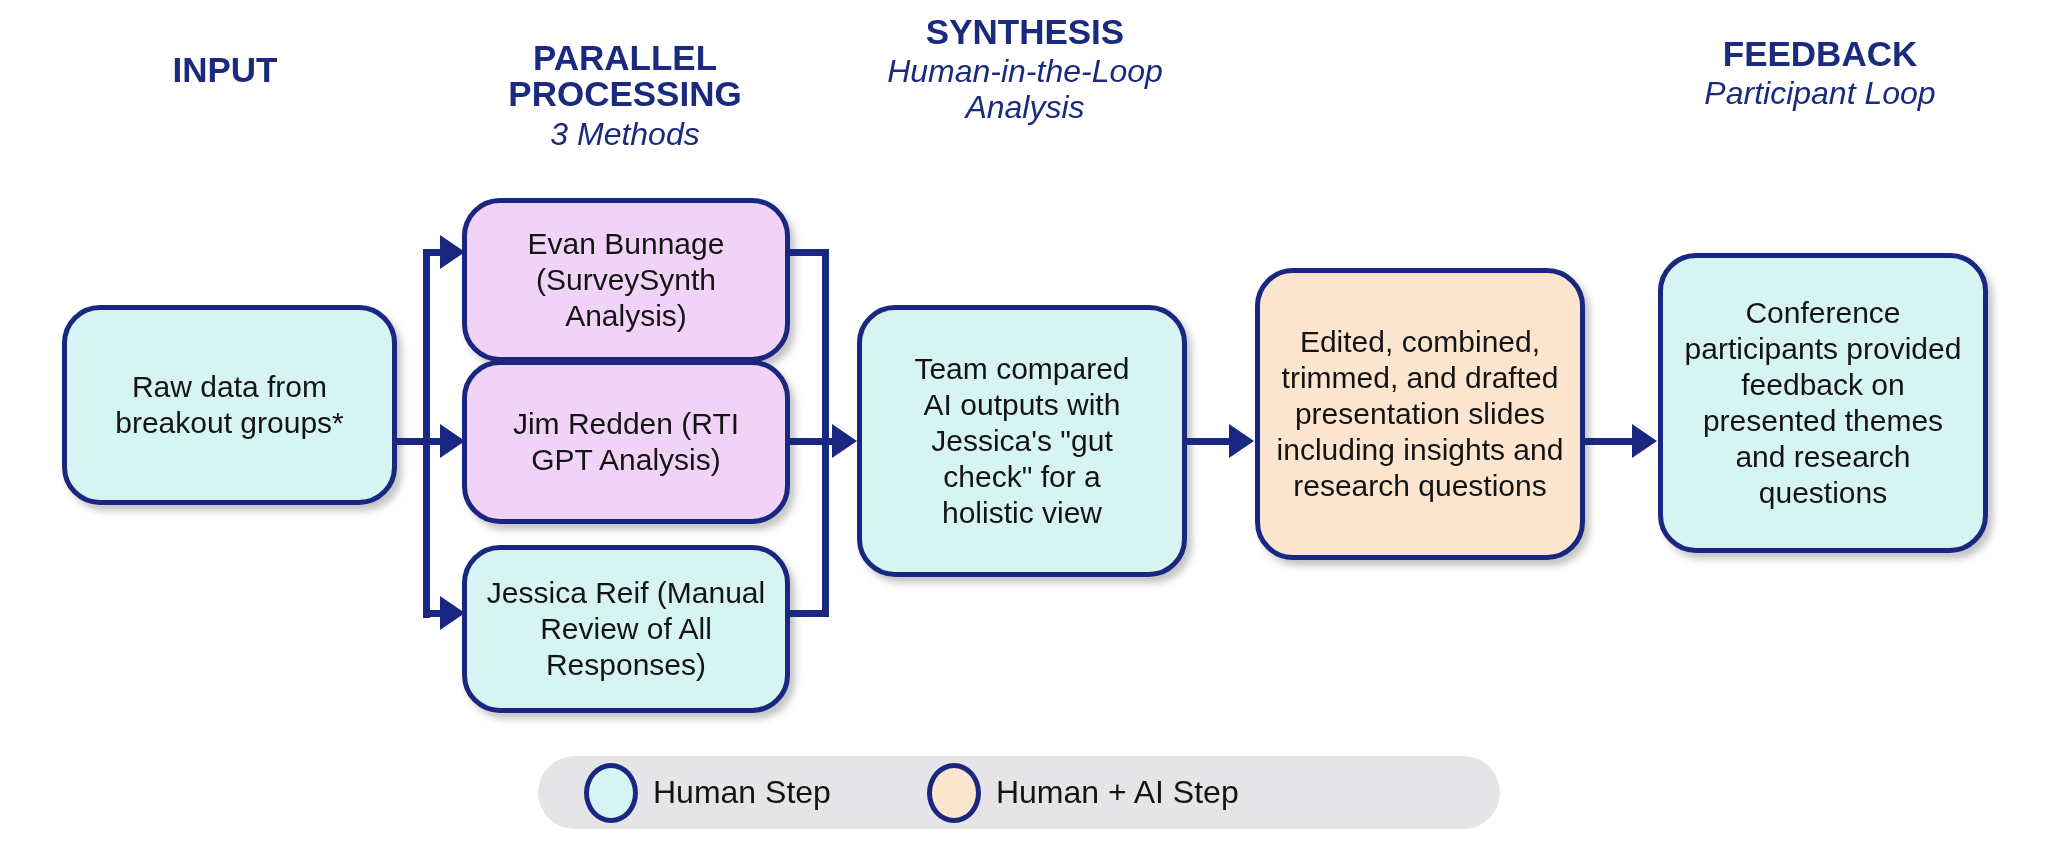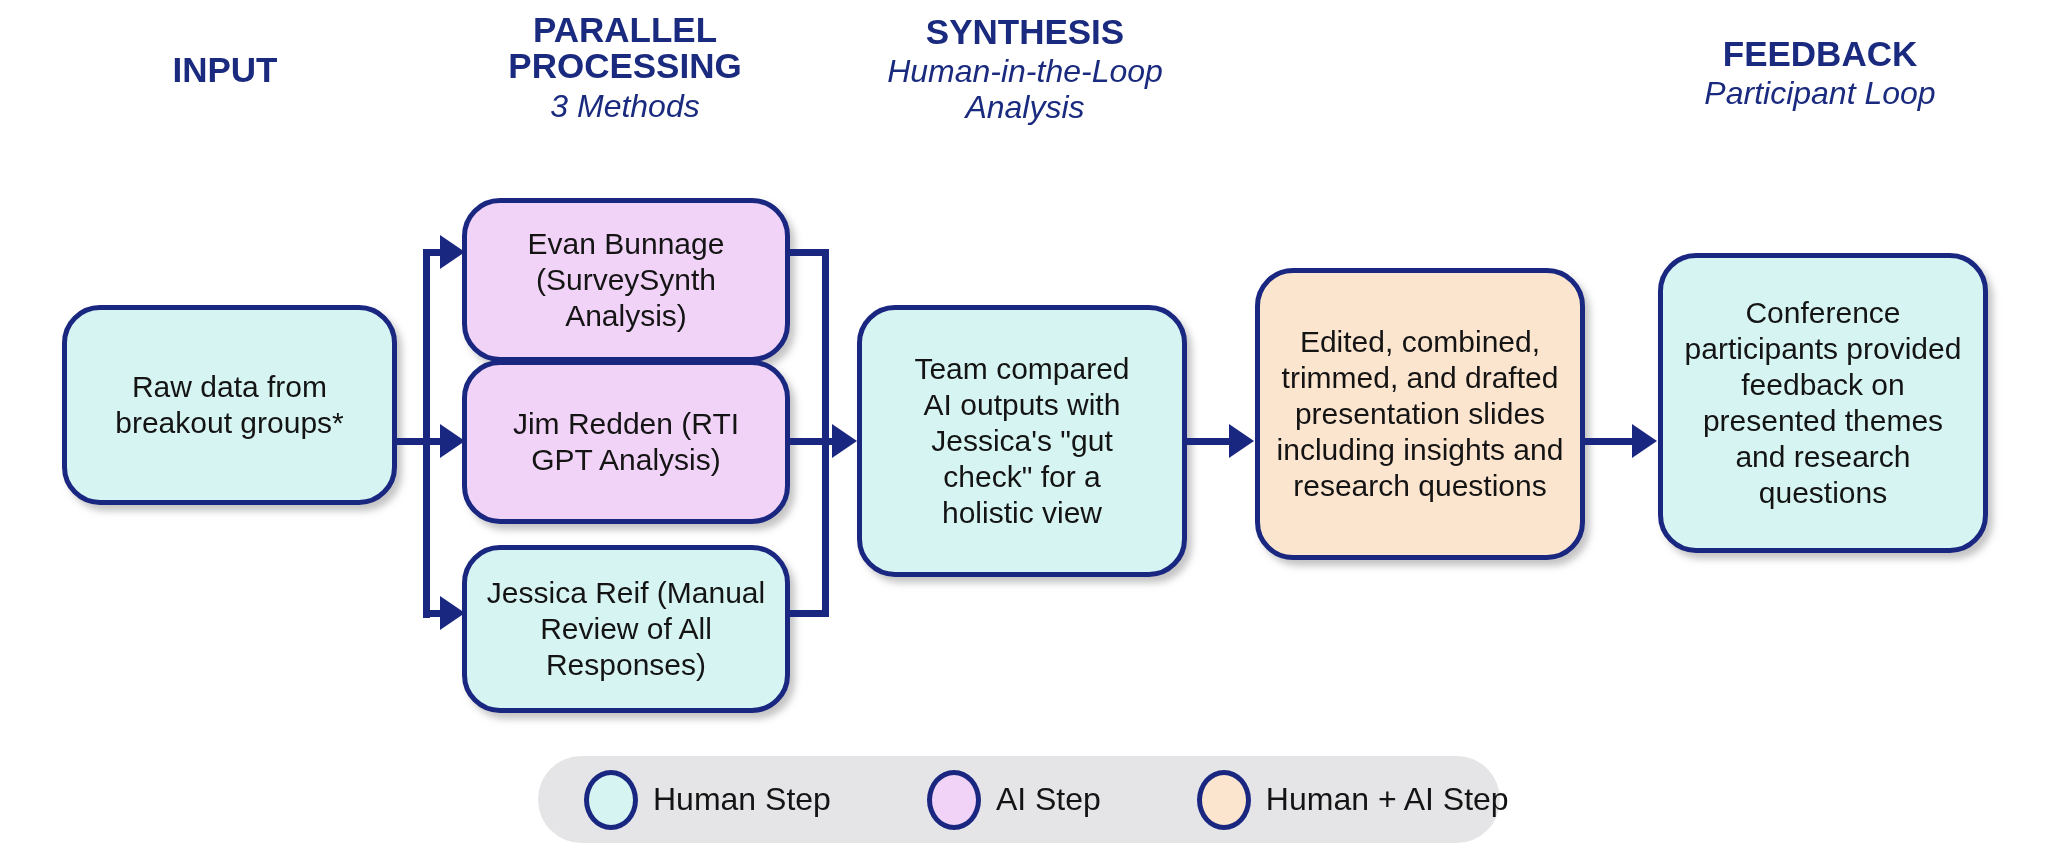--- a/index.html
+++ b/index.html
@@ -3,21 +3,21 @@
 <meta charset="utf-8">
 <style>
   html,body{margin:0;padding:0;background:#ffffff;}
   #canvas{
     position:relative;width:2050px;height:855px;background:var(--bg,#fff);
     font-family:"Liberation Sans",sans-serif;overflow:hidden;
   }
   
   .col-header{position:absolute;text-align:center;color:var(--header-text);}
   .col-title{font-weight:bold;font-size:35px;line-height:1.04;white-space:nowrap;}
-  .col-title.wrap{white-space:normal;}
+  .col-title.wrap{white-space:normal;margin-top:28px;}
   .col-subtitle{font-style:italic;font-size:32px;line-height:1.12;margin:4px auto 0;}
   
   .node{
     position:absolute;display:flex;align-items:center;justify-content:center;
     text-align:center;border:5px solid var(--navy);border-radius:38px;
     font-size:30px;line-height:1.2;color:var(--body-text);
     box-shadow:5px 6px 7px rgba(140,140,140,0.5);
     box-sizing:border-box;
   }
   .type-human{background:var(--human-fill);}
@@ -25,21 +25,21 @@
   .type-human_ai{background:var(--human_ai-fill);}
   
   .line{position:absolute;background:var(--navy);}
   .arrowhead{
     position:absolute;width:0;height:0;
     border-top:17px solid transparent;border-bottom:17px solid transparent;
     border-left:25px solid var(--navy);
   }
   
   #legend{
-    position:absolute;left:538px;top:756px;width:962px;height:87px;
+    position:absolute;left:538px;top:756px;width:962px;height:73px;
     background:var(--legend-bg);border-radius:44px;
     display:flex;align-items:center;padding:0 0 0 46px;box-sizing:border-box;gap:96px;
   }
   .legend-item{display:flex;align-items:center;gap:15px;}
   .legend-swatch{
     width:44px;height:50px;border:5px solid var(--navy);border-radius:50%;
     box-sizing:content-box;flex:0 0 auto;
   }
   .legend-label{font-size:32px;color:var(--body-text);white-space:nowrap;}
 </style>
@@ -111,22 +111,18 @@
 
   <div class="line" style="left:1585px;top:438px;width:49px;height:7px;"></div>
   <div class="arrowhead" style="left:1632px;top:424px;"></div>
 
   <div id="legend">
     <div class="legend-item">
       <span class="legend-swatch type-human"></span>
       <span class="legend-label">Human Step</span>
     </div>
     <div class="legend-item">
-      <span class="legend-swatch type-ai"></span>
-      <span class="legend-label">AI Step</span>
-    </div>
-    <div class="legend-item">
       <span class="legend-swatch type-human_ai"></span>
       <span class="legend-label">Human + AI Step</span>
     </div>
   </div>
 
 </div>
 
 </body></html>

